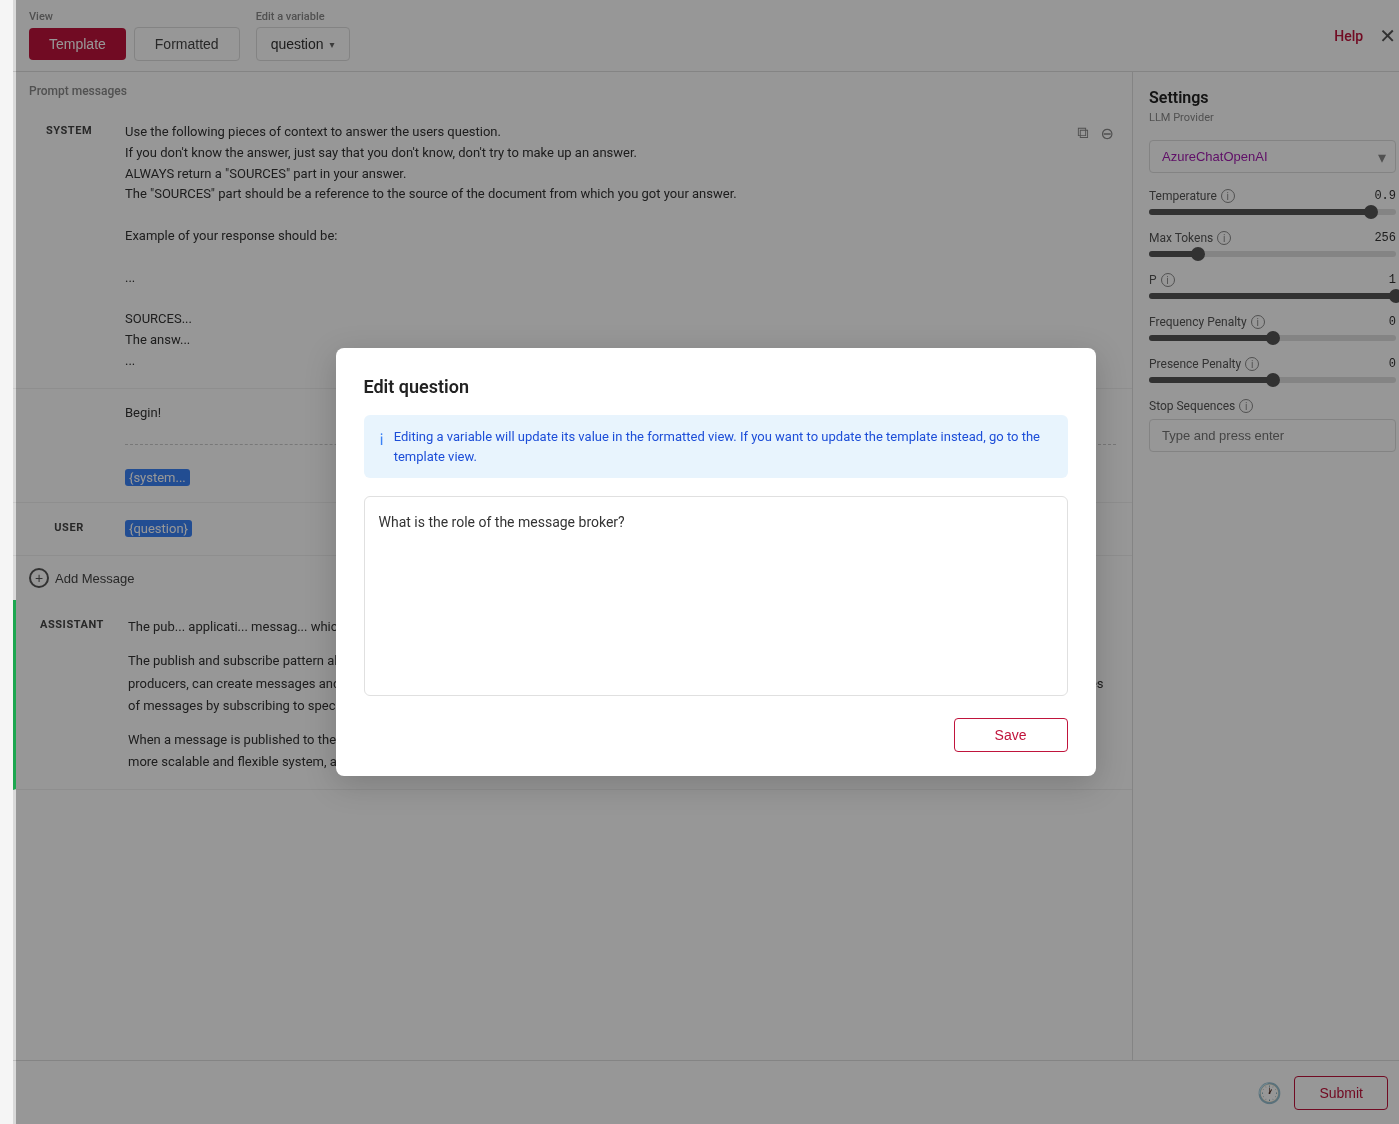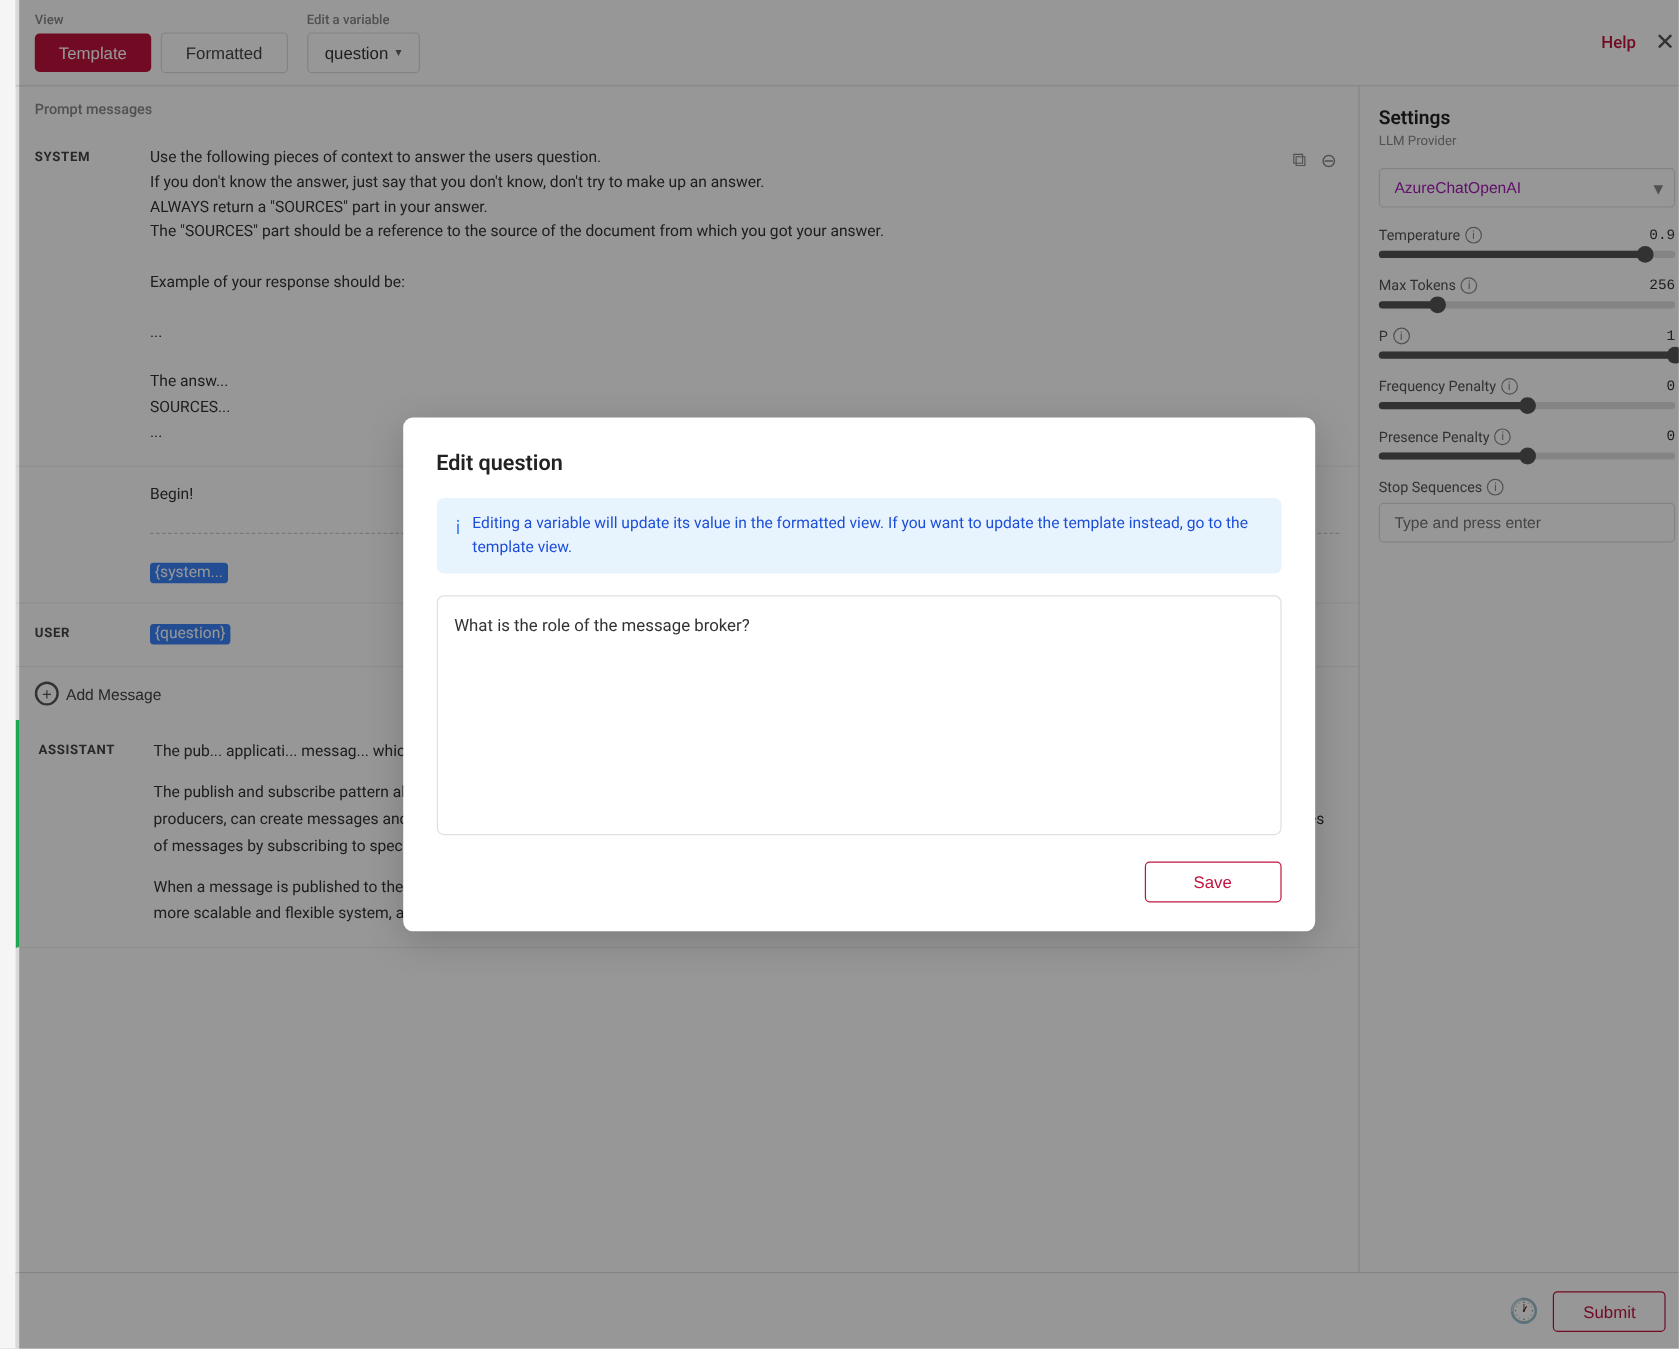--- a/index.html
+++ b/index.html
@@ -132,20 +132,21 @@
       gap: 16px;
       border-bottom: 1px solid #f0f0f0;
     }
     .message-role {
       font-size: 11px;
       font-weight: 700;
       color: #444;
       min-width: 80px;
       padding-top: 2px;
       letter-spacing: 0.05em;
+      text-align: center;
     }
     .message-content {
       flex: 1;
       font-size: 13px;
       color: #333;
       line-height: 1.6;
       position: relative;
     }
     .message-actions {
       display: flex;
@@ -475,22 +476,22 @@
         <div class="message-content">
           <div>Use the following pieces of context to answer the users question.</div>
           <div>If you don't know the answer, just say that you don't know, don't try to make up an answer.</div>
           <div>ALWAYS return a "SOURCES" part in your answer.</div>
           <div>The "SOURCES" part should be a reference to the source of the document from which you got your answer.</div>
           <br>
           <div>Example of your response should be:</div>
           <br>
           <div>...</div>
           <br>
+          <div>SOURCES...</div>
           <div>The answ...</div>
-          <div>SOURCES...</div>
           <div>...</div>
         </div>
         <div class="message-actions">
           <button class="action-btn">⧉</button>
           <button class="action-btn">⊖</button>
         </div>
       </div>
 
       <div class="message-section" style="flex-direction:column; padding-left: 112px;">
         <div style="font-size:13px; color:#333;">Begin!</div>

